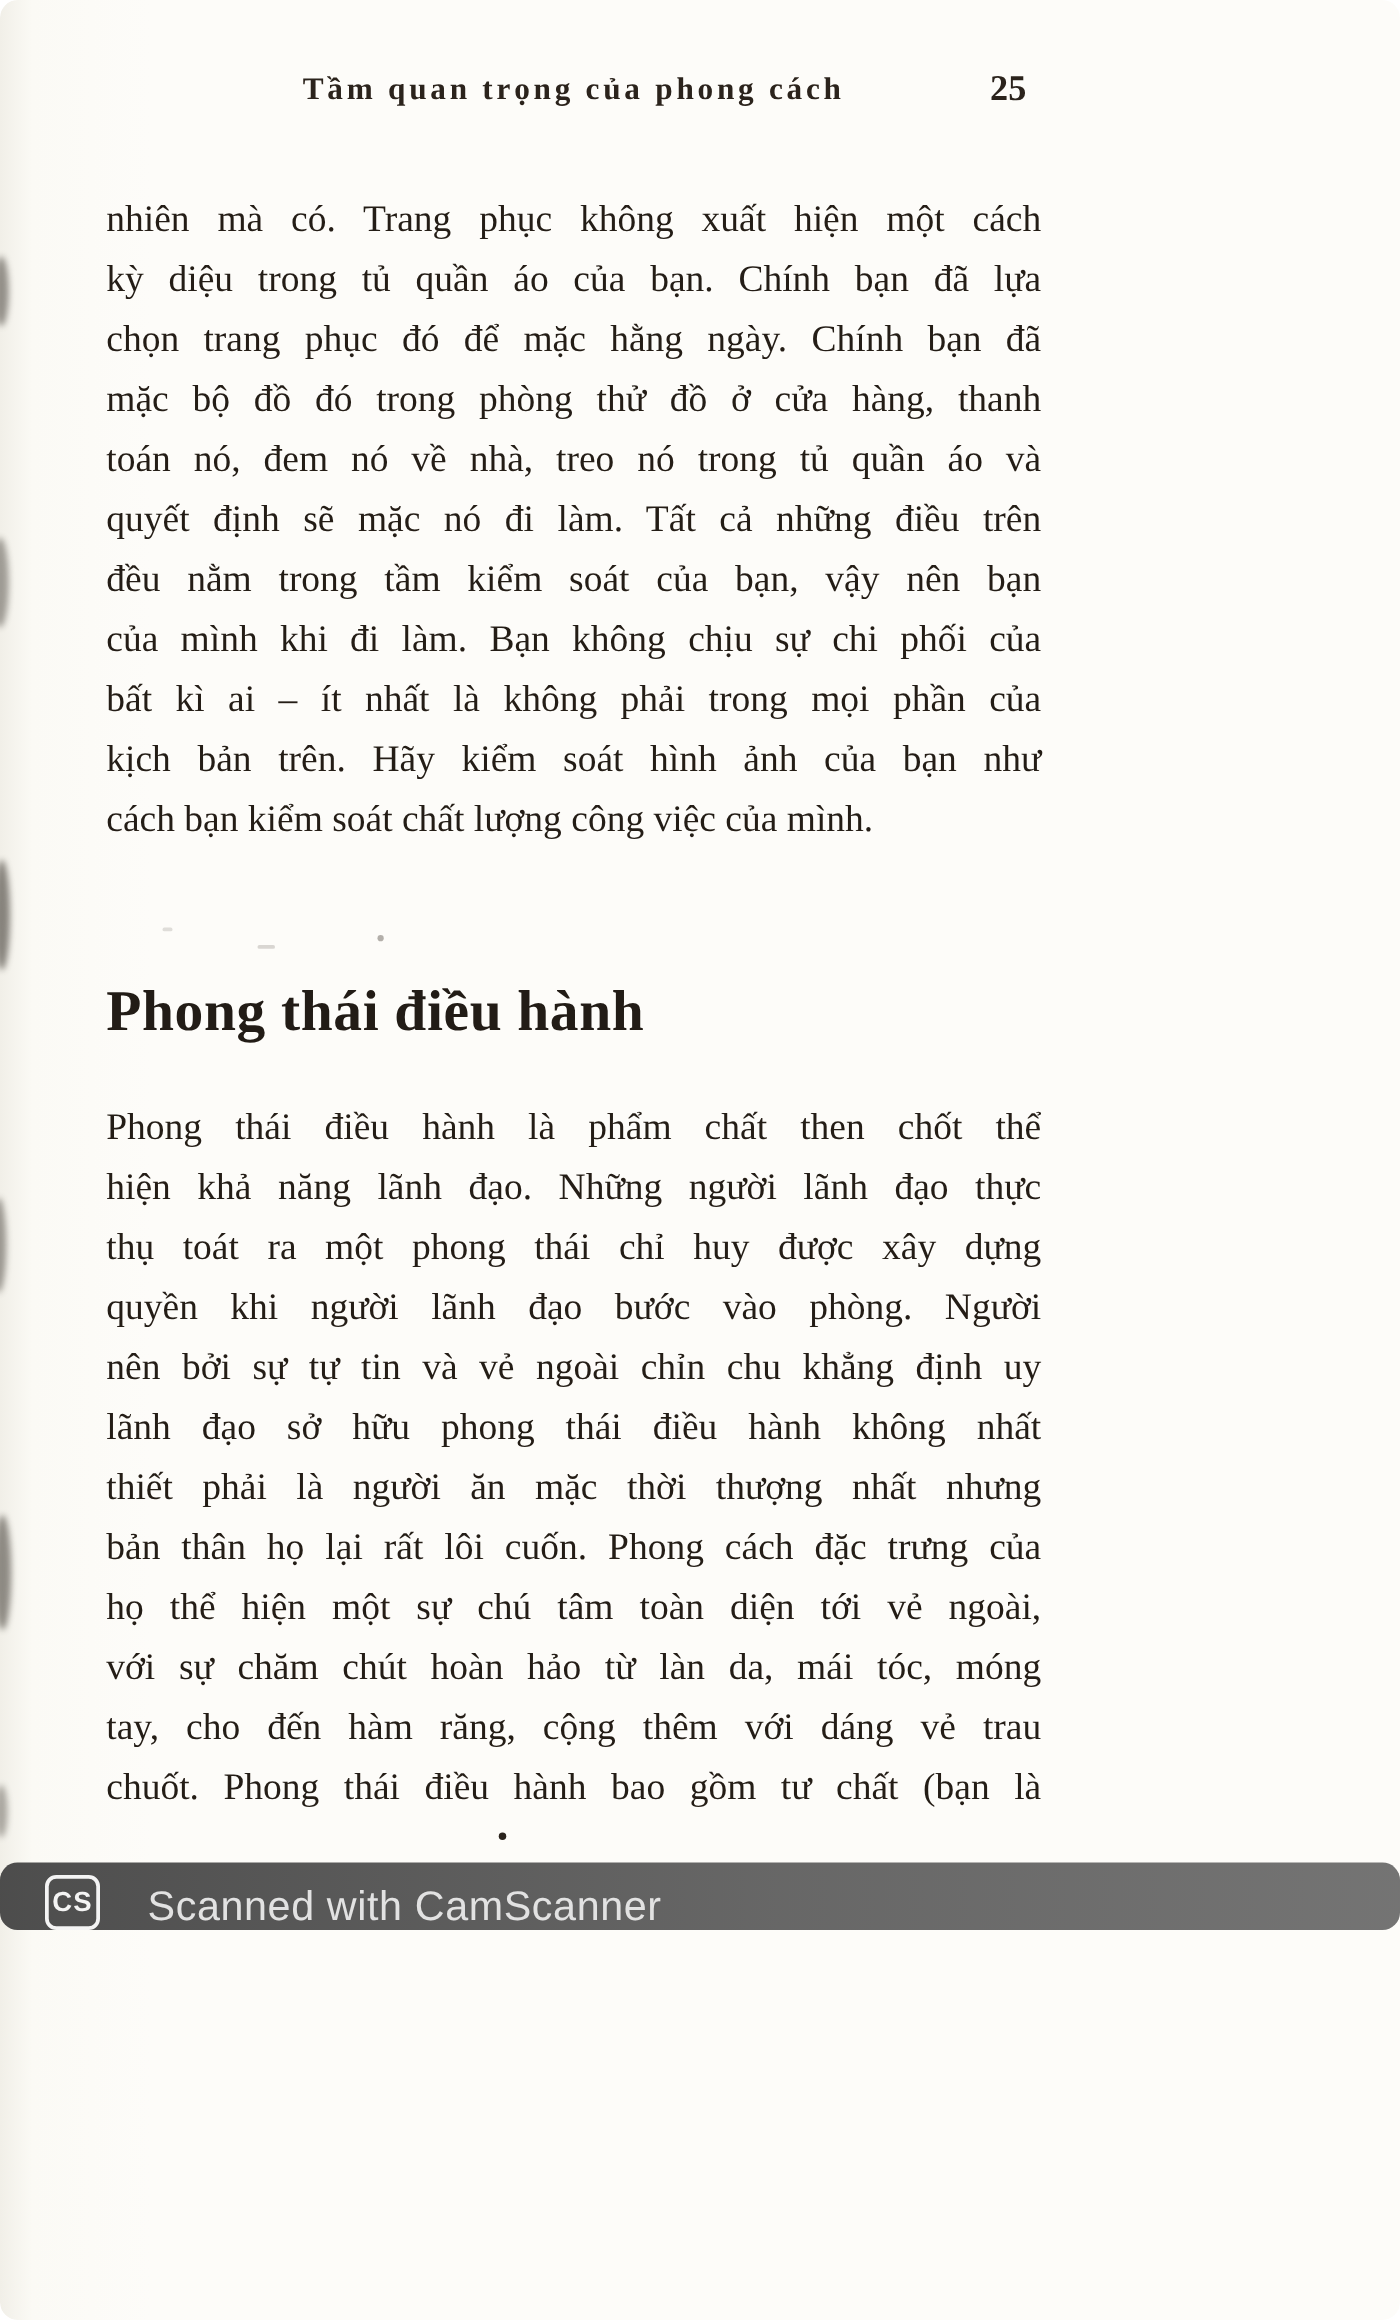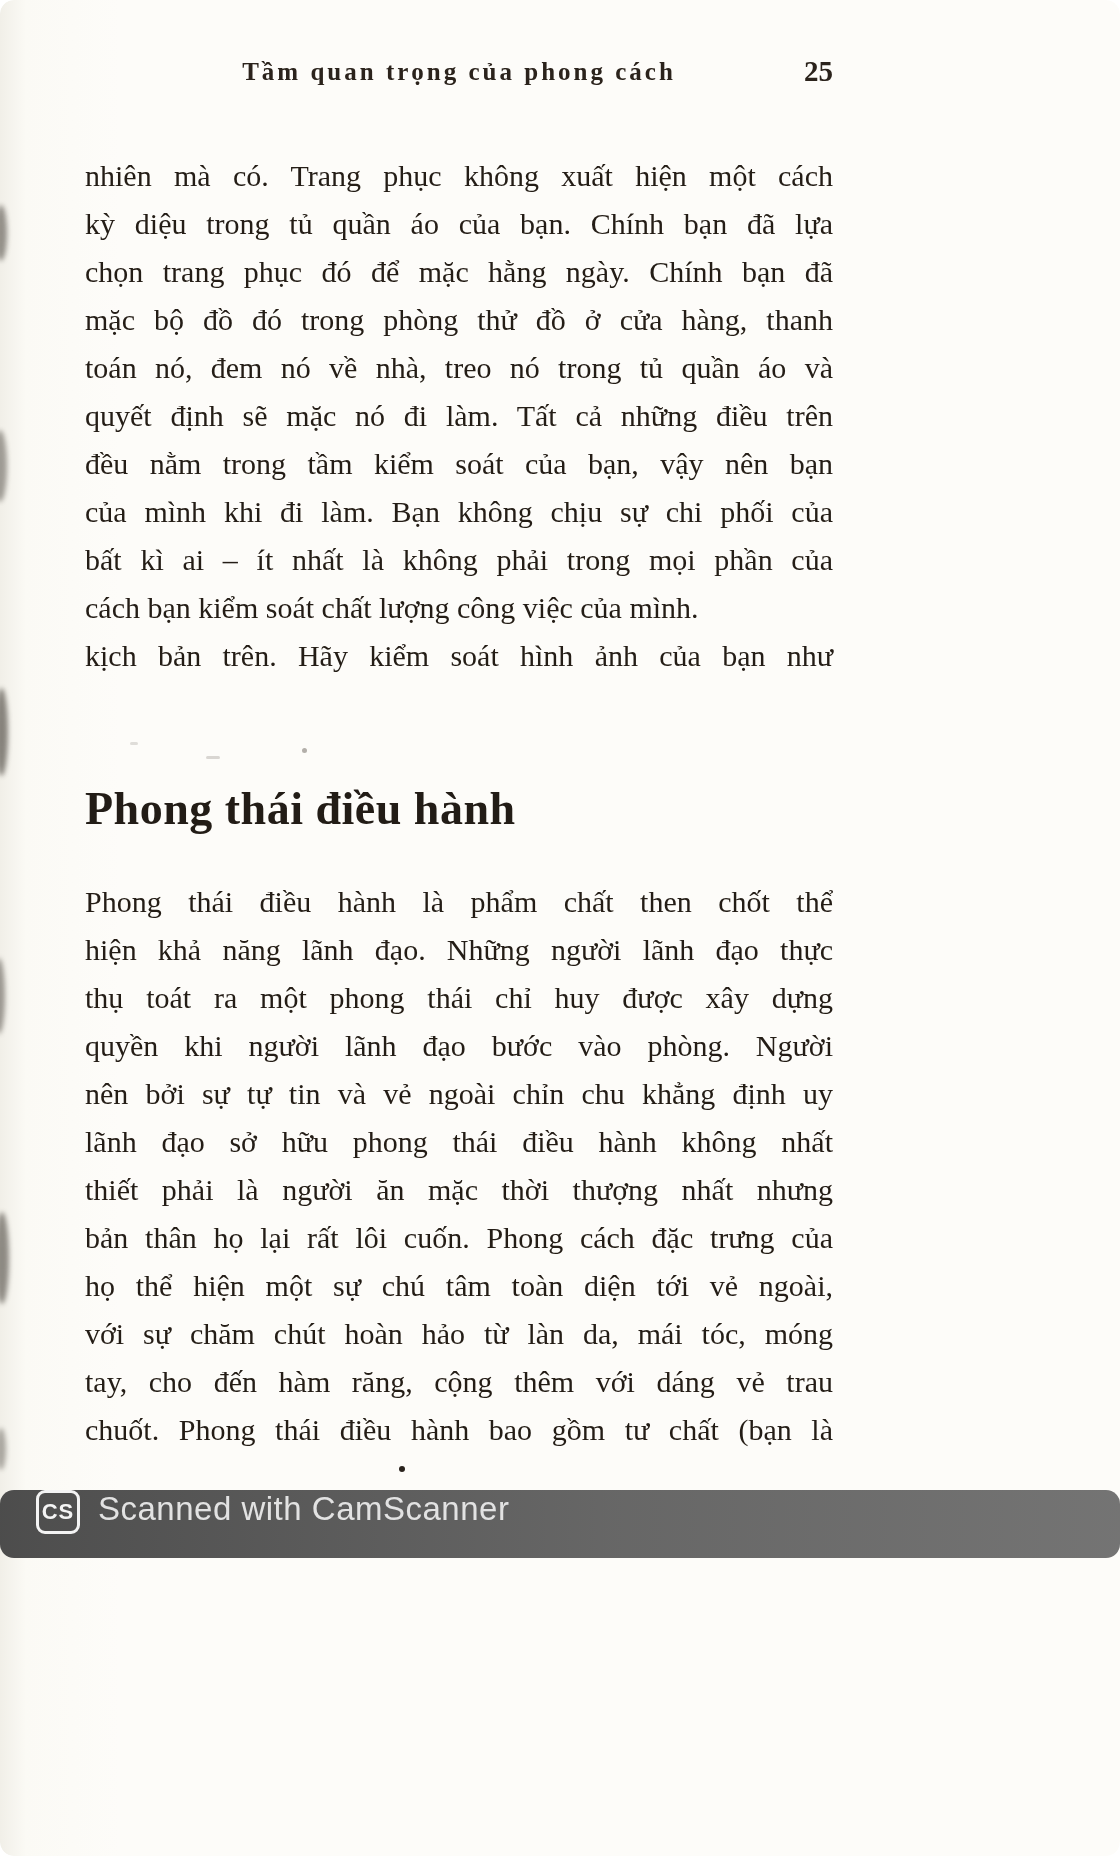--- a/index.html
+++ b/index.html
@@ -27,21 +27,21 @@
   }
   .page-header-title {
     text-align: center;
     font-size: 25px;
     font-weight: 700;
     letter-spacing: 3px;
     color: #2b231c;
   }
   .page-number {
     position: absolute;
-    right: 0;
+    right: 12px;
     top: -3px;
     font-size: 29px;
     font-weight: 700;
     color: #2b231c;
     margin-left: 42px;
   }
 
   
   .para {
     position: absolute;
@@ -74,26 +74,27 @@
     color: #221c16;
     letter-spacing: 0.5px;
   }
 
   
   .footer-bar {
     position: absolute;
     left: 0;
     top: 1490px;
     width: 1120px;
-    height: 68px;
+    height: 54px;
     background: linear-gradient(90deg, rgba(64,64,64,0.93) 0%, rgba(82,82,82,0.88) 55%, rgba(92,92,92,0.85) 100%);
     display: flex;
-    align-items: flex-start;
+    align-items: flex-end;
     padding-left: 36px;
     font-family: "Liberation Sans", sans-serif;
+    gap: 20px;
   }
   .footer-logo {
     width: 44px;
     height: 44px;
     border: 3px solid #f4f4f4;
     border-radius: 9px;
     display: flex;
     align-items: center;
     justify-content: center;
     color: #f4f4f4;
@@ -156,22 +157,22 @@
   <div class="para" id="para1">
       <div class="text-line">nhiên mà có. Trang phục không xuất hiện một cách</div>
       <div class="text-line">kỳ diệu trong tủ quần áo của bạn. Chính bạn đã lựa</div>
       <div class="text-line">chọn trang phục đó để mặc hằng ngày. Chính bạn đã</div>
       <div class="text-line">mặc bộ đồ đó trong phòng thử đồ ở cửa hàng, thanh</div>
       <div class="text-line">toán nó, đem nó về nhà, treo nó trong tủ quần áo và</div>
       <div class="text-line">quyết định sẽ mặc nó đi làm. Tất cả những điều trên</div>
       <div class="text-line">đều nằm trong tầm kiểm soát của bạn, vậy nên bạn</div>
       <div class="text-line">của mình khi đi làm. Bạn không chịu sự chi phối của</div>
       <div class="text-line">bất kì ai – ít nhất là không phải trong mọi phần của</div>
+      <div class="text-line">kịch bản trên. Hãy kiểm soát hình ảnh của bạn như</div>
       <div class="text-line last">cách bạn kiểm soát chất lượng công việc của mình.</div>
-      <div class="text-line">kịch bản trên. Hãy kiểm soát hình ảnh của bạn như</div>
     </div>
 
   <h2 class="section-heading">Phong thái điều hành</h2>
 
   <div class="para" id="para2">
       <div class="text-line">Phong thái điều hành là phẩm chất then chốt thể</div>
       <div class="text-line">hiện khả năng lãnh đạo. Những người lãnh đạo thực</div>
       <div class="text-line">thụ toát ra một phong thái chỉ huy được xây dựng</div>
       <div class="text-line">quyền khi người lãnh đạo bước vào phòng. Người</div>
       <div class="text-line">nên bởi sự tự tin và vẻ ngoài chỉn chu khẳng định uy</div>

